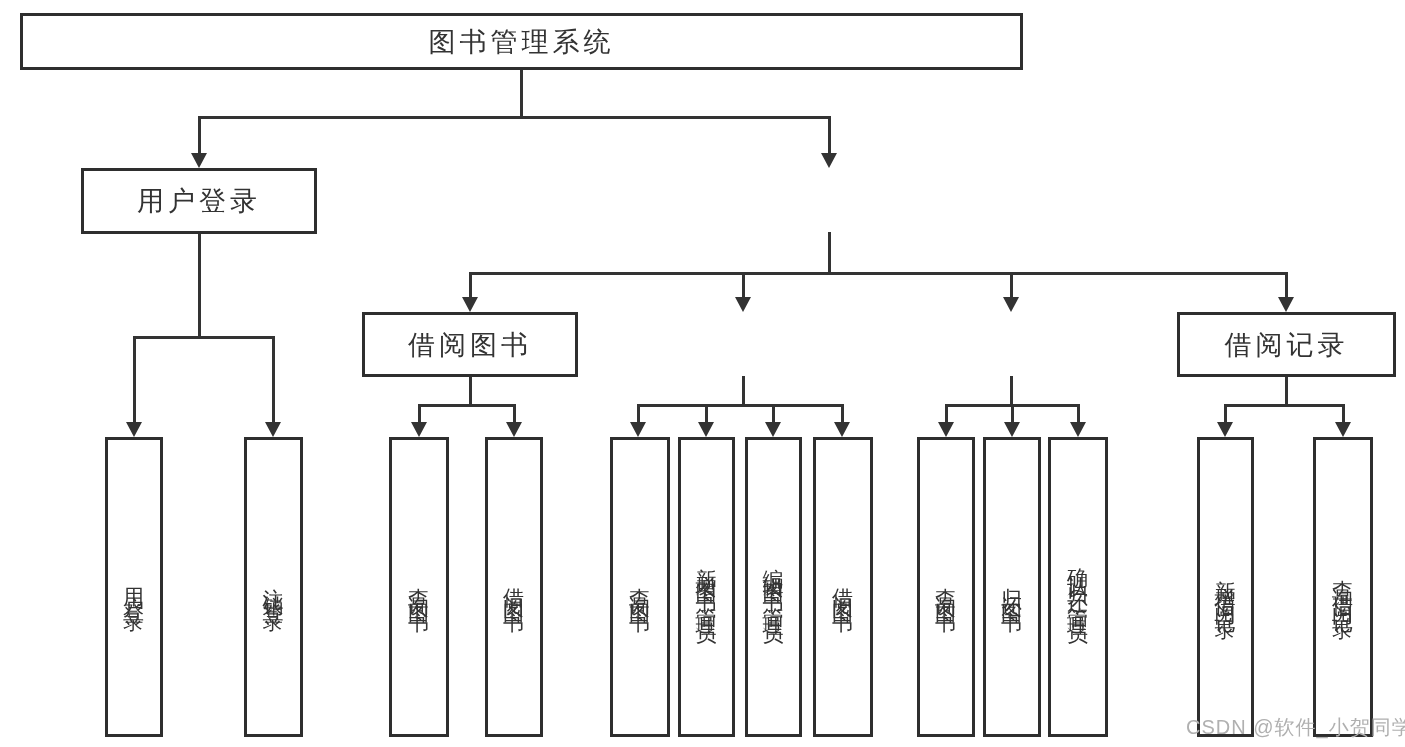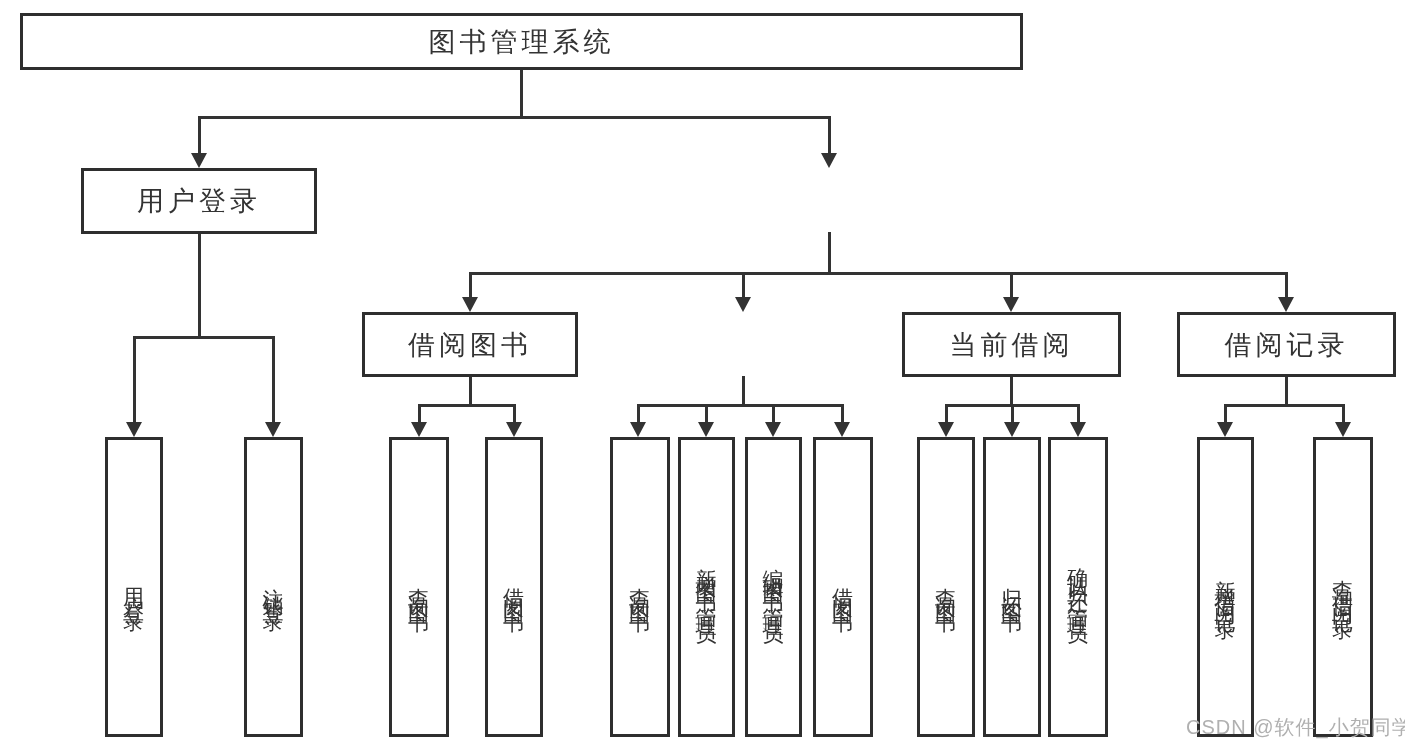--- a/index.html
+++ b/index.html
@@ -82,23 +82,20 @@
       <div class="head"></div>
     </div>
   <div class="arrow" style="left:1278px;top:273px;height:39px">
       <div class="shaft"></div>
       <div class="head"></div>
     </div>
 
   <div class="box" style="left:362px;top:312px;width:216px;height:65px">
     <span>借阅图书</span>
   </div>
-  <div class="box" style="left:902px;top:312px;width:219px;height:65px">
-    <span>当前借阅</span>
-  </div>
   <div class="box" style="left:1177px;top:312px;width:219px;height:65px">
     <span>借阅记录</span>
   </div>
 
   <div class="vline" style="left:469px;top:376px;height:31px"></div>
   <div class="hline" style="left:418px;top:404px;width:98px"></div>
   <div class="arrow" style="left:411px;top:406px;height:31px">
       <div class="shaft"></div>
       <div class="head"></div>
     </div>

